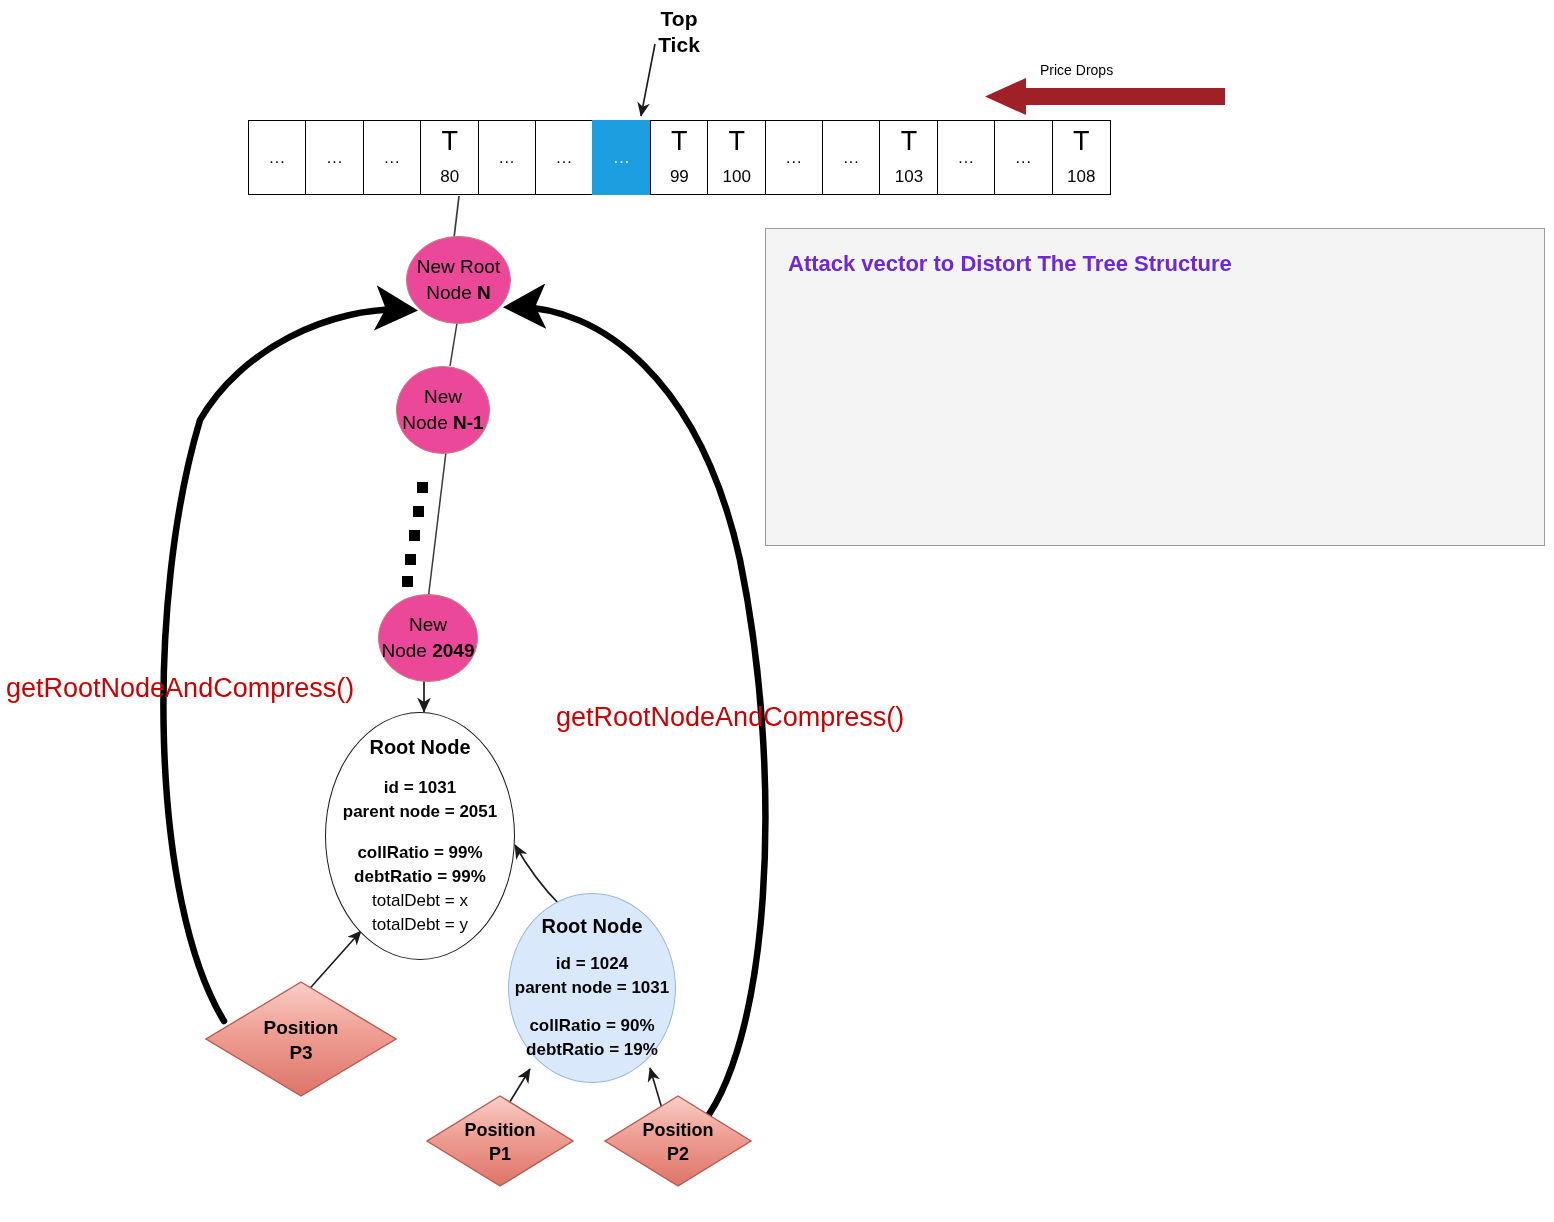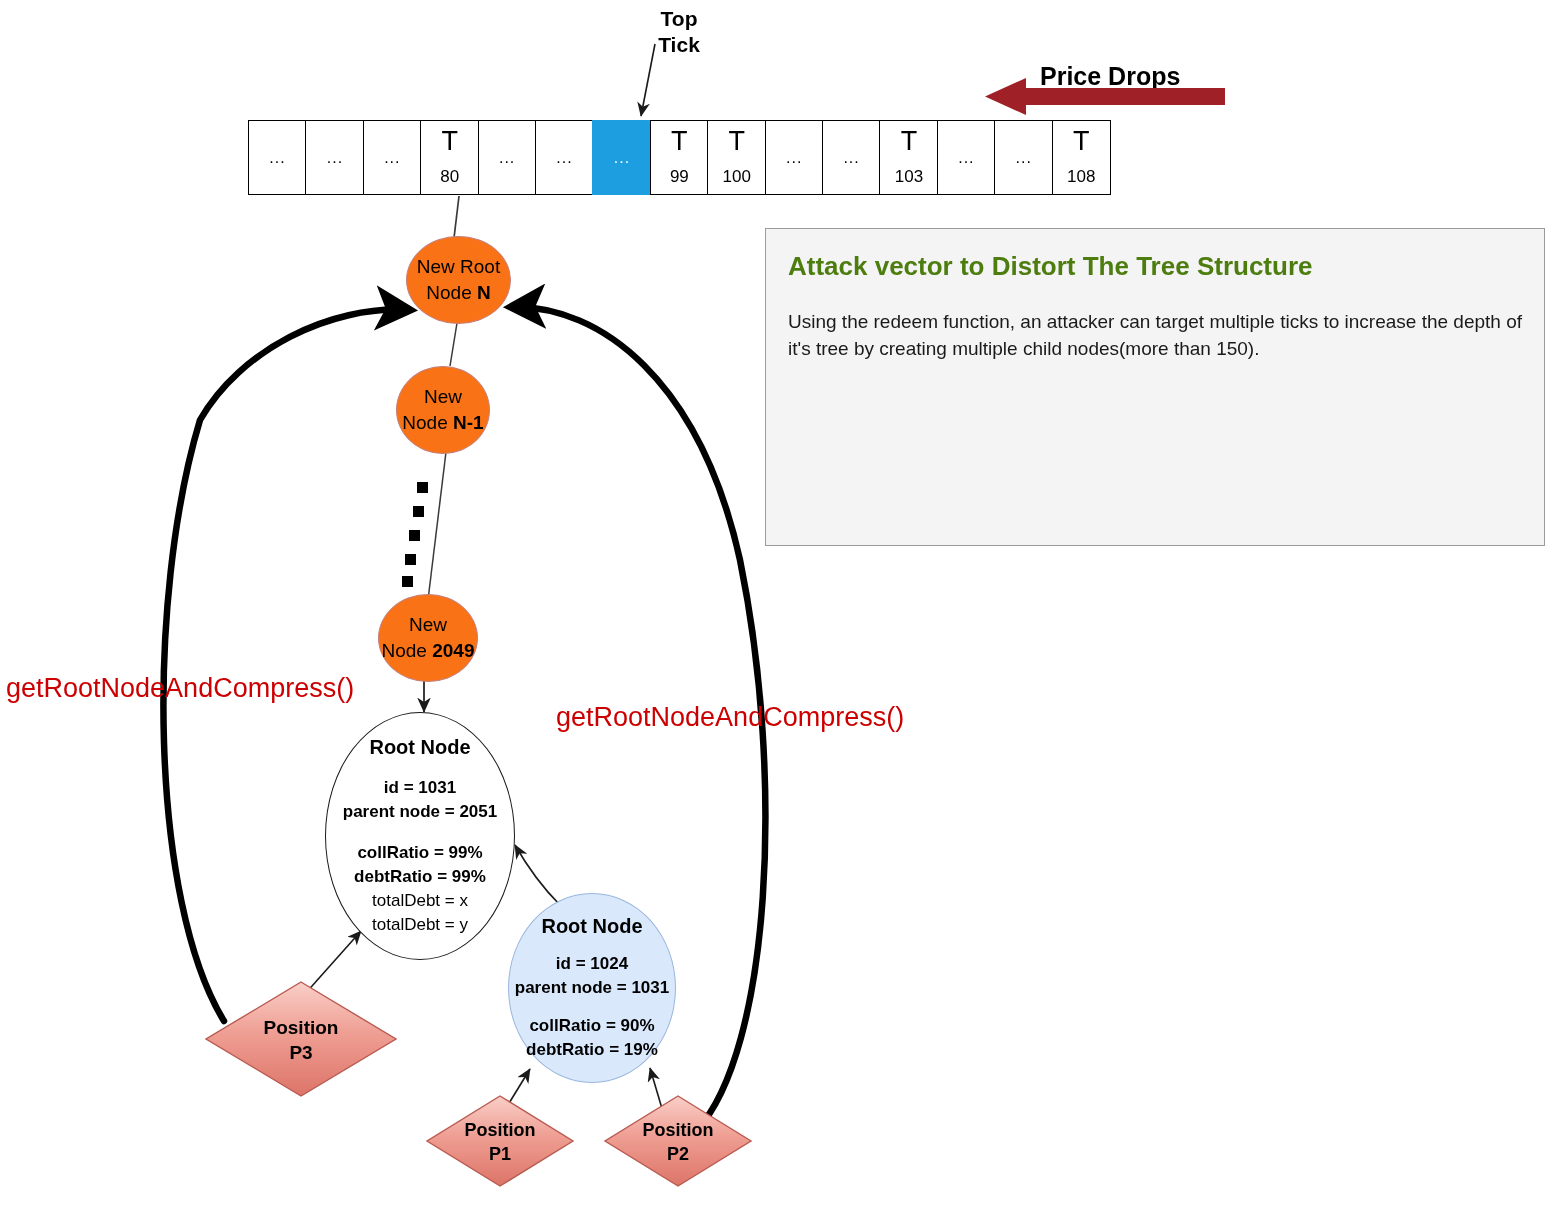--- a/index.html
+++ b/index.html
@@ -4,45 +4,45 @@
 <style>
   html,body{margin:0;padding:0;background:#ffffff;}
   body{width:1554px;height:1222px;position:relative;overflow:hidden;
        font-family:"Liberation Sans","DejaVu Sans",sans-serif;color:#000;}
   #root{position:absolute;left:0;top:0;width:1310px;height:1222px;}
   svg.layer{position:absolute;left:0;top:0;width:1554px;height:1222px;overflow:visible;}
   .abs{position:absolute;}
 
   
   .toptick-label{left:634px;top:6px;width:90px;font-size:21px;font-weight:bold;line-height:26px;text-align:center;}
-  .pricedrops-label{left:1040px;top:62px;font-size:25px;font-weight:bold;white-space:nowrap;}
+  .pricedrops-label{left:1040px;top:62px;font-size:14px;font-weight:normal;white-space:nowrap;}
 
   
   .tickstrip{left:248px;top:120px;display:flex;}
   .tickcell{width:59px;height:75px;border:1.6px solid #000;margin-left:-1.6px;
             box-sizing:border-box;background:#fff;position:relative;
             display:flex;flex-direction:column;align-items:center;justify-content:center;}
   .tickcell:first-child{margin-left:0;}
   .tickcell.highlight{background:#1c9ee0;border-color:#1c9ee0;}
   .tickcell .tmark{font-size:27px;line-height:26px;font-weight:400;}
   .tickcell .tnum{font-size:17px;line-height:20px;margin-top:13px;}
   .tickcell .dots{font-size:16px;letter-spacing:1px;line-height:16px;color:#000;}
   .tickcell.highlight .dots{color:#ffffff;}
 
   
   .infobox{left:765px;top:228px;width:780px;height:318px;background:#f4f4f4;
            border:1.3px solid #9b9b9b;box-sizing:border-box;padding:22px 22px 0 22px;}
-  .infobox h2{margin:0 0 26px 0;font-size:26px;color:#4d7c0f;font-weight:bold;}
+  .infobox h2{margin:0 0 26px 0;font-size:22px;color:#6d28d9;font-weight:bold;}
   .infobox p{margin:0 0 22px 0;font-size:19px;line-height:27px;color:#1a1a1a;}
   .infobox b{font-weight:bold;}
 
   
   .node{position:absolute;box-sizing:border-box;display:flex;flex-direction:column;
         align-items:center;justify-content:center;text-align:center;}
-  .pinknode{background:#f97316;border:1.4px solid #c4807e;border-radius:50%;
+  .pinknode{background:#ec4899;border:1.4px solid #c4807e;border-radius:50%;
             font-size:19px;line-height:26px;}
   .pinknode b{font-weight:bold;}
   .whitenode{background:#ffffff;border:1.5px solid #1a1a1a;border-radius:50%;
              font-size:17px;line-height:24px;}
   .bluenode{background:#dae8fc;border:1.4px solid #9ab6dd;border-radius:50%;
             font-size:17px;line-height:24px;}
   .nodehead{font-weight:bold;font-size:20px;}
   .nodeline{font-weight:bold;}
   .nodeline.plain{font-weight:normal;}
   .gap{height:17px;}
@@ -113,21 +113,20 @@
         <div class="dots">...</div>
       </div>
       <div class="tickcell">
         <div class="tmark">T</div>
         <div class="tnum">108</div>
       </div>
     </div>
 
   <div class="abs infobox">
     <h2>Attack vector to Distort The Tree Structure</h2>
-    <p>Using the redeem function, an attacker can target multiple ticks to increase the depth of it's tree by creating multiple child nodes(more than 150).</p>
   </div>
 
   <svg class="layer">
     <defs>
       <marker id="thinArrow" markerWidth="10" markerHeight="10" refX="8.5" refY="4" orient="auto">
         <path d="M0,0 L9,4 L0,8 L2.6,4 z" fill="#1a1a1a"></path>
       </marker>
       <marker id="thickArrow" markerWidth="7" markerHeight="7" refX="5.2" refY="3.5" orient="auto">
         <path d="M0,0 L6.6,3.5 L0,7 L1.6,3.5 z" fill="#000000"></path>
       </marker>

